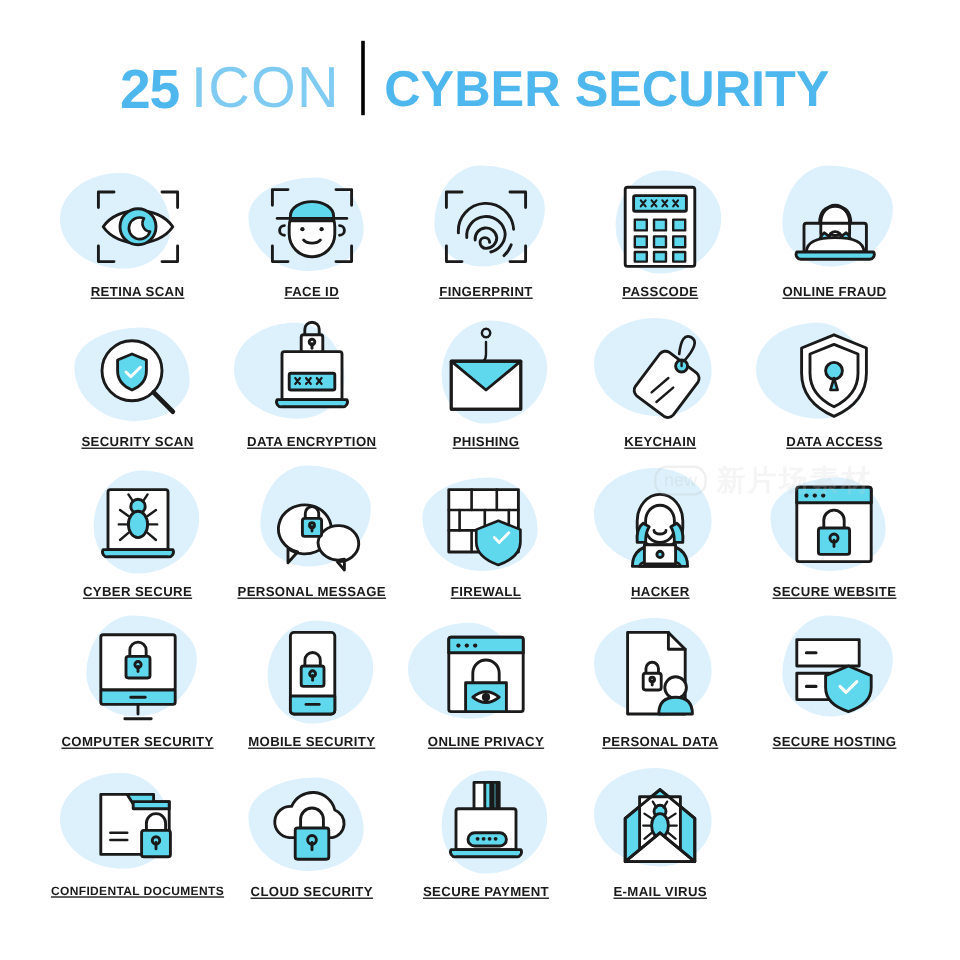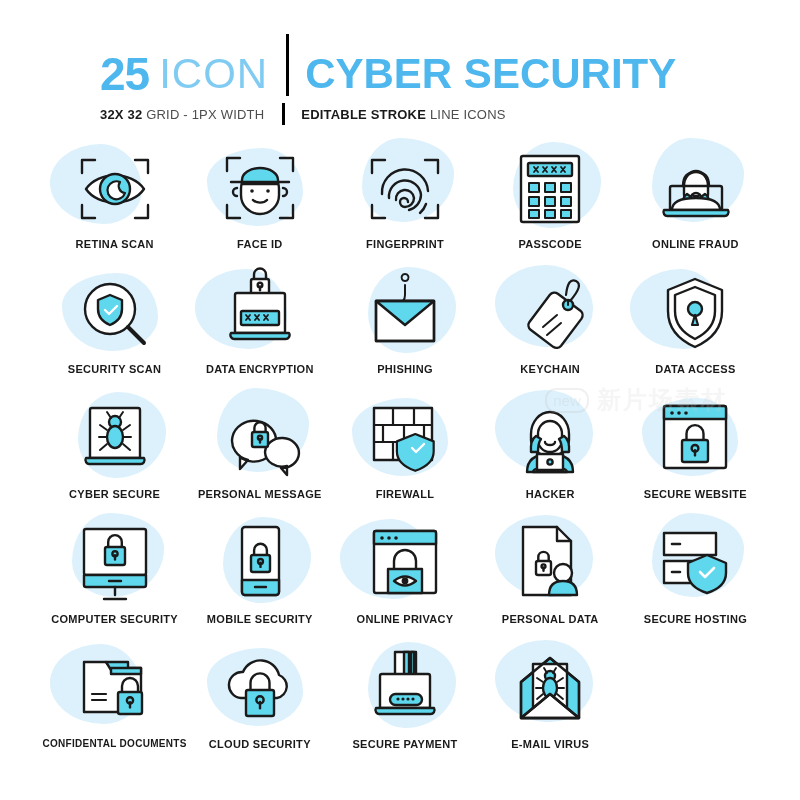--- a/index.html
+++ b/index.html
@@ -14,21 +14,21 @@
   .page{position:relative;width:800px;height:800px;}
 
   
   .header{position:absolute;left:100px;top:44px;width:620px;height:88px;}
   .hdr-top{display:flex;align-items:flex-end;height:52px;}
   .hdr-count{
     font-size:46px;font-weight:bold;color:#4EB7EE;letter-spacing:-1px;
     line-height:44px;font-family:"Liberation Sans", sans-serif;
   }
   .hdr-icon{
-    font-size:42px;color:#7FCBF2;letter-spacing:1px;margin-left:10px;
+    font-size:48px;color:#7FCBF2;letter-spacing:1px;margin-left:10px;
     line-height:44px;font-weight:normal;
   }
   .hdr-divider{
     width:3px;background:#000;height:62px;margin:0 16px 0 18px;align-self:flex-end;
   }
   .hdr-title{
     font-size:42px;font-weight:bold;color:#4EB7EE;letter-spacing:0px;
     line-height:44px;
   }
   .hdr-bottom{display:flex;align-items:center;margin-top:8px;height:20px;}
@@ -39,21 +39,21 @@
   .hdr-sub-b .lt{font-weight:normal;color:#4d4d4d;}
 
   
   .grid{
     position:absolute;left:42px;top:142px;width:726px;
     display:grid;grid-template-columns:repeat(5,1fr);
     row-gap:0px;
   }
   .cell{
     height:125px;position:relative;
-    display:flex;flex-direction:column;align-items:center;justify-content:flex-start;
+    display:flex;flex-direction:column;align-items:center;justify-content:flex-start;text-decoration:underline;
   }
   .art{position:relative;width:118px;height:92px;}
   .blob{
     position:absolute;background:#DCF1FC;border-radius:48% 52% 55% 45% / 52% 44% 56% 48%;
     z-index:0;
   }
   .glyph{position:absolute;left:0;top:0;width:118px;height:92px;z-index:1;}
   .caption{
     font-size:11px;font-weight:bold;color:#1a1a1a;letter-spacing:.3px;
     text-align:center;margin-top:4px;white-space:nowrap;
@@ -80,25 +80,20 @@
 <body>
 
 <div class="page">
 
   <div class="header">
     <div class="hdr-top">
       <span class="hdr-count">25</span>
       <span class="hdr-icon">ICON</span>
       <span class="hdr-divider"></span>
       <span class="hdr-title">CYBER SECURITY</span>
-    </div>
-    <div class="hdr-bottom">
-      <span class="hdr-sub-a"><span>32X 32</span> <span class="lt">GRID - 1PX WIDTH</span></span>
-      <span class="sub-divider"></span>
-      <span class="hdr-sub-b"><span>EDITABLE STROKE</span> <span class="lt">LINE ICONS</span></span>
     </div>
   </div>
 
   <div class="grid" id="icon-grid">
       <div class="cell">
         <div class="art">
           <div class="blob" style="left: -6px; top: 2px; width: 92px; height: 80px; border-radius: 55% 45% 42% 58% / 48% 58% 42% 52%;"></div>
           <div style="position: absolute; left: 0px; top: 0px; width: 118px; height: 92px; z-index: 1;">
             <svg class="glyph" viewBox="0 0 118 92" xmlns="http://www.w3.org/2000/svg" fill="none" stroke="#1a1a1a" stroke-width="2.4" stroke-linecap="round" stroke-linejoin="round">
               <path d="M39 18 H26 V31"></path>

